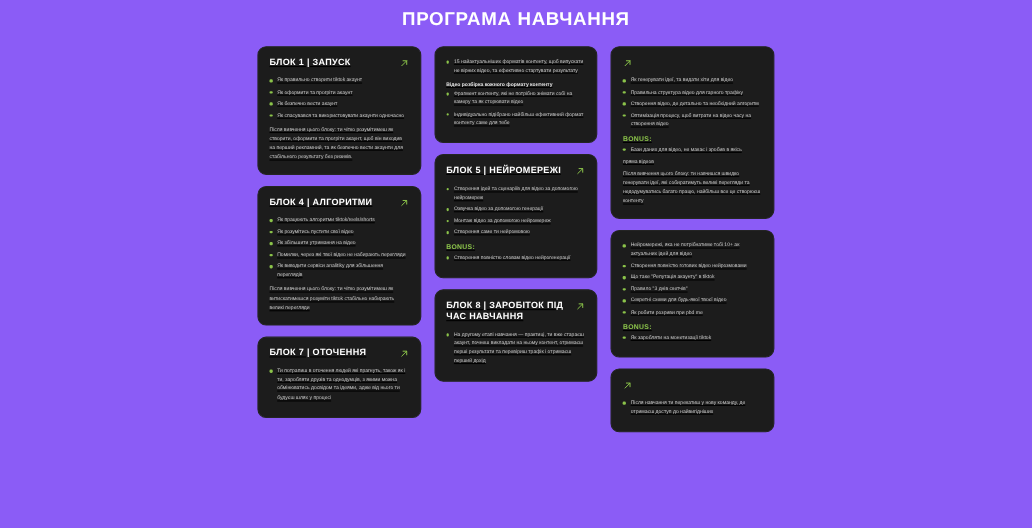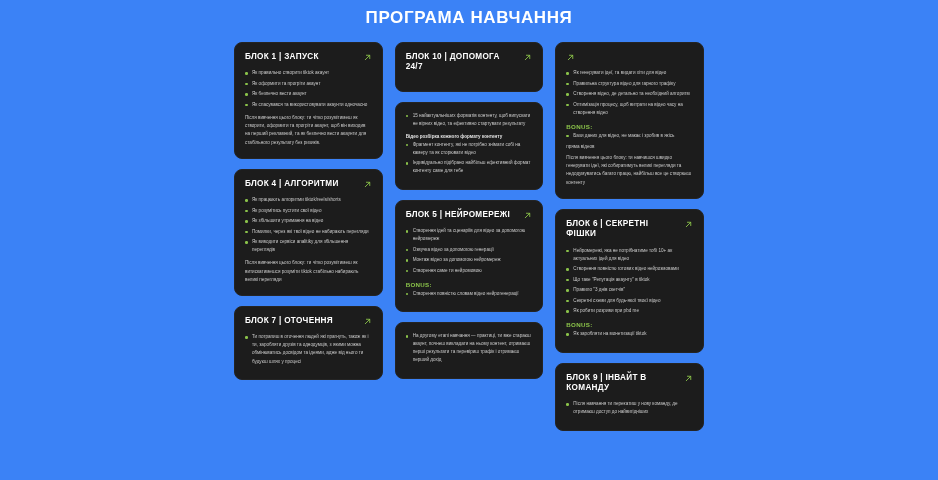--- a/index.html
+++ b/index.html
@@ -10,21 +10,21 @@
     background: #0d0d0d;
     width: 938px;
     height: 480px;
     overflow: hidden;
     font-family: "Liberation Sans", sans-serif;
   }
   .page {
     position: relative;
     width: 938px;
     height: 480px;
-    background: #3b82f6;
+    background: #8b5cf6;
     overflow: hidden;
   }
   .page-title {
     text-align: center;
     color: #ffffff;
     font-size: 17px;
     font-weight: bold;
     letter-spacing: 0.6px;
     padding-top: 8px;
     margin: 0 0 14px 0;
@@ -41,20 +41,21 @@
   .card {
     break-inside: avoid;
     background: #1c1c1c;
     border-radius: 8px;
     padding: 9px 10px 11px 10px;
     margin: 0 0 10px 0;
     display: inline-block;
     width: 100%;
     position: relative;
     border: 1px solid #242424;
+    text-decoration: underline;
   }
   .card-head {
     display: flex;
     align-items: flex-start;
     justify-content: space-between;
     gap: 6px;
     margin-bottom: 7px;
   }
   .card-title {
     color: #ffffff;
@@ -174,30 +175,20 @@
               <path d="M2.5 7.5 L7.5 2.5 M3.8 2.5 H7.5 V6.2" stroke="#8bc34a" stroke-width="1" fill="none" stroke-linecap="round"></path>
             </svg>
         </span>
       </div>
       <ul class="list">
         <li>Ти потрапиш в оточення людей які прагнуть, також як і ти, заробляти друзів та однодумців, з якими можна обмінюватись досвідом та ідеями, адже від нього ти будуєш шлях у процесі</li>
       </ul>
     </div>
 
     
-    <div class="card">
-      <div class="card-head">
-        <div class="card-title">БЛОК 10 | ДОПОМОГА 24/7</div>
-        <span class="arrow-icon">
-          <svg width="9" height="9" viewBox="0 0 10 10">
-              <path d="M2.5 7.5 L7.5 2.5 M3.8 2.5 H7.5 V6.2" stroke="#8bc34a" stroke-width="1" fill="none" stroke-linecap="round"></path>
-            </svg>
-        </span>
-      </div>
-    </div>
 
     
     <div class="card">
       <ul class="list">
         <li>15 найактуальніших форматів контенту, щоб випускати не вірних відео, та ефективно стартувати результату</li>
       </ul>
       <p class="para sub-strong">Відео розбірка кожного формату контенту</p>
       <ul class="list">
         <li>Фрагмент контенту, які не потрібно знімати собі на камеру та як сторювати відео</li>
         <li>Індивідуально підібрано найбільш ефективний формат контенту саме для тебе</li>
@@ -221,20 +212,28 @@
         <li>Створення саме ти нейромовою</li>
       </ul>
       <div class="bonus-label">BONUS:</div>
       <ul class="list">
         <li>Створення повністю словам відео нейрогенерації</li>
       </ul>
     </div>
 
     
     <div class="card">
+      <div class="card-head">
+        <div class="card-title">БЛОК 8 | ЗАРОБІТОК ПІД ЧАС НАВЧАННЯ</div>
+        <span class="arrow-icon">
+          <svg width="9" height="9" viewBox="0 0 10 10">
+              <path d="M2.5 7.5 L7.5 2.5 M3.8 2.5 H7.5 V6.2" stroke="#8bc34a" stroke-width="1" fill="none" stroke-linecap="round"></path>
+            </svg>
+        </span>
+      </div>
       <ul class="list">
         <li>На другому етапі навчання — практиці, ти вже стараєш акаунт, почнеш викладати на ньому контент, отримаєш перші результати та перевіриш трафік і отримаєш перший дохід</li>
       </ul>
     </div>
 
     
 
     
     <div class="card">
       <div class="card-head">
@@ -253,46 +252,37 @@
       <div class="bonus-label">BONUS:</div>
       <ul class="list">
         <li>Бази даних для відео, не макає і зробив в якісь</li>
       </ul>
       <p class="para tight">пряма відеов</p>
       <p class="para tight">Після вивчення цього блоку: ти навчишся швидко генерувати ідеї, які собиратимуть великі перегляди та недодумуватись багато працю, найбільш все це створюєш контенту</p>
     </div>
 
     
     <div class="card">
-      <div class="card-head">
-        <div class="card-title">БЛОК 6 | СЕКРЕТНІ ФІШКИ</div>
-        <span class="arrow-icon">
-          <svg width="9" height="9" viewBox="0 0 10 10">
-              <path d="M2.5 7.5 L7.5 2.5 M3.8 2.5 H7.5 V6.2" stroke="#8bc34a" stroke-width="1" fill="none" stroke-linecap="round"></path>
-            </svg>
-        </span>
-      </div>
       <ul class="list">
         <li>Нейромережі, яка не потрібнатиме тобі 10+ ак актуальних ідей для відео</li>
         <li>Створення повністю готових відео нейрозмовами</li>
         <li>Що таке "Репутація акаунту" в tiktok</li>
         <li>Правило "3 днів скетчів"</li>
         <li>Секретні схеми для будь-якої твоєї відео</li>
         <li>Як робити розриви при pbd me</li>
       </ul>
       <div class="bonus-label">BONUS:</div>
       <ul class="list">
         <li>Як заробляти на монетизації tiktok</li>
       </ul>
     </div>
 
     
     <div class="card">
       <div class="card-head">
-        <div class="card-title">БЛОК 9 | ІНВАЙТ В КОМАНДУ</div>
         <span class="arrow-icon">
           <svg width="9" height="9" viewBox="0 0 10 10">
               <path d="M2.5 7.5 L7.5 2.5 M3.8 2.5 H7.5 V6.2" stroke="#8bc34a" stroke-width="1" fill="none" stroke-linecap="round"></path>
             </svg>
         </span>
       </div>
       <ul class="list">
         <li>Після навчання ти перекатиш у нову команду, де отримаєш доступ до найвигідніших</li>
       </ul>
     </div>

